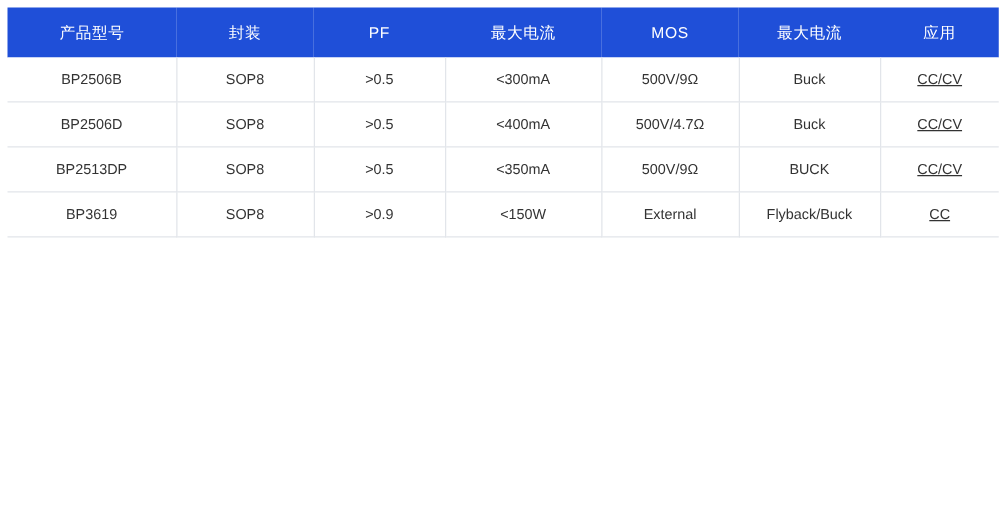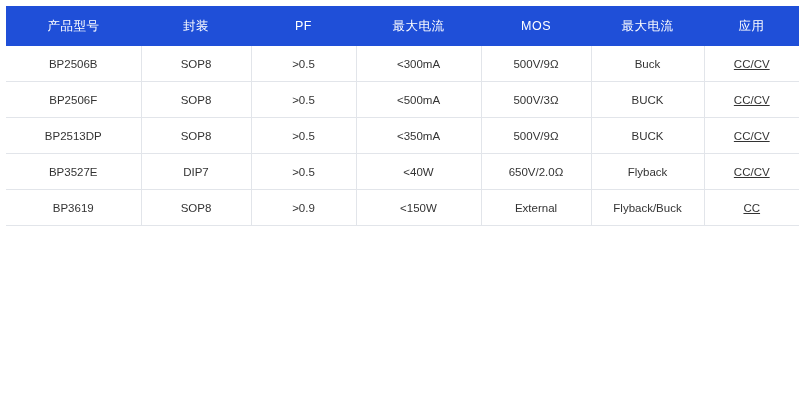--- a/index.html
+++ b/index.html
@@ -91,44 +91,35 @@
       <tr>
         <td>BP2506B</td>
         <td>SOP8</td>
         <td>&gt;0.5</td>
         <td>&lt;300mA</td>
         <td>500V/9Ω</td>
         <td>Buck</td>
         <td>CC/CV</td>
       </tr>
       <tr>
-        <td>BP2506F</td>
+        <td>BP2506D</td>
         <td>SOP8</td>
         <td>&gt;0.5</td>
-        <td>&lt;500mA</td>
-        <td>500V/3Ω</td>
-        <td>BUCK</td>
+        <td>&lt;400mA</td>
+        <td>500V/4.7Ω</td>
+        <td>Buck</td>
         <td>CC/CV</td>
       </tr>
       <tr>
         <td>BP2513DP</td>
         <td>SOP8</td>
         <td>&gt;0.5</td>
         <td>&lt;350mA</td>
         <td>500V/9Ω</td>
         <td>BUCK</td>
-        <td>CC/CV</td>
-      </tr>
-      <tr>
-        <td>BP3527E</td>
-        <td>DIP7</td>
-        <td>&gt;0.5</td>
-        <td>&lt;40W</td>
-        <td>650V/2.0Ω</td>
-        <td>Flyback</td>
         <td>CC/CV</td>
       </tr>
       <tr>
         <td>BP3619</td>
         <td>SOP8</td>
         <td>&gt;0.9</td>
         <td>&lt;150W</td>
         <td>External</td>
         <td>Flyback/Buck</td>
         <td>CC</td>

